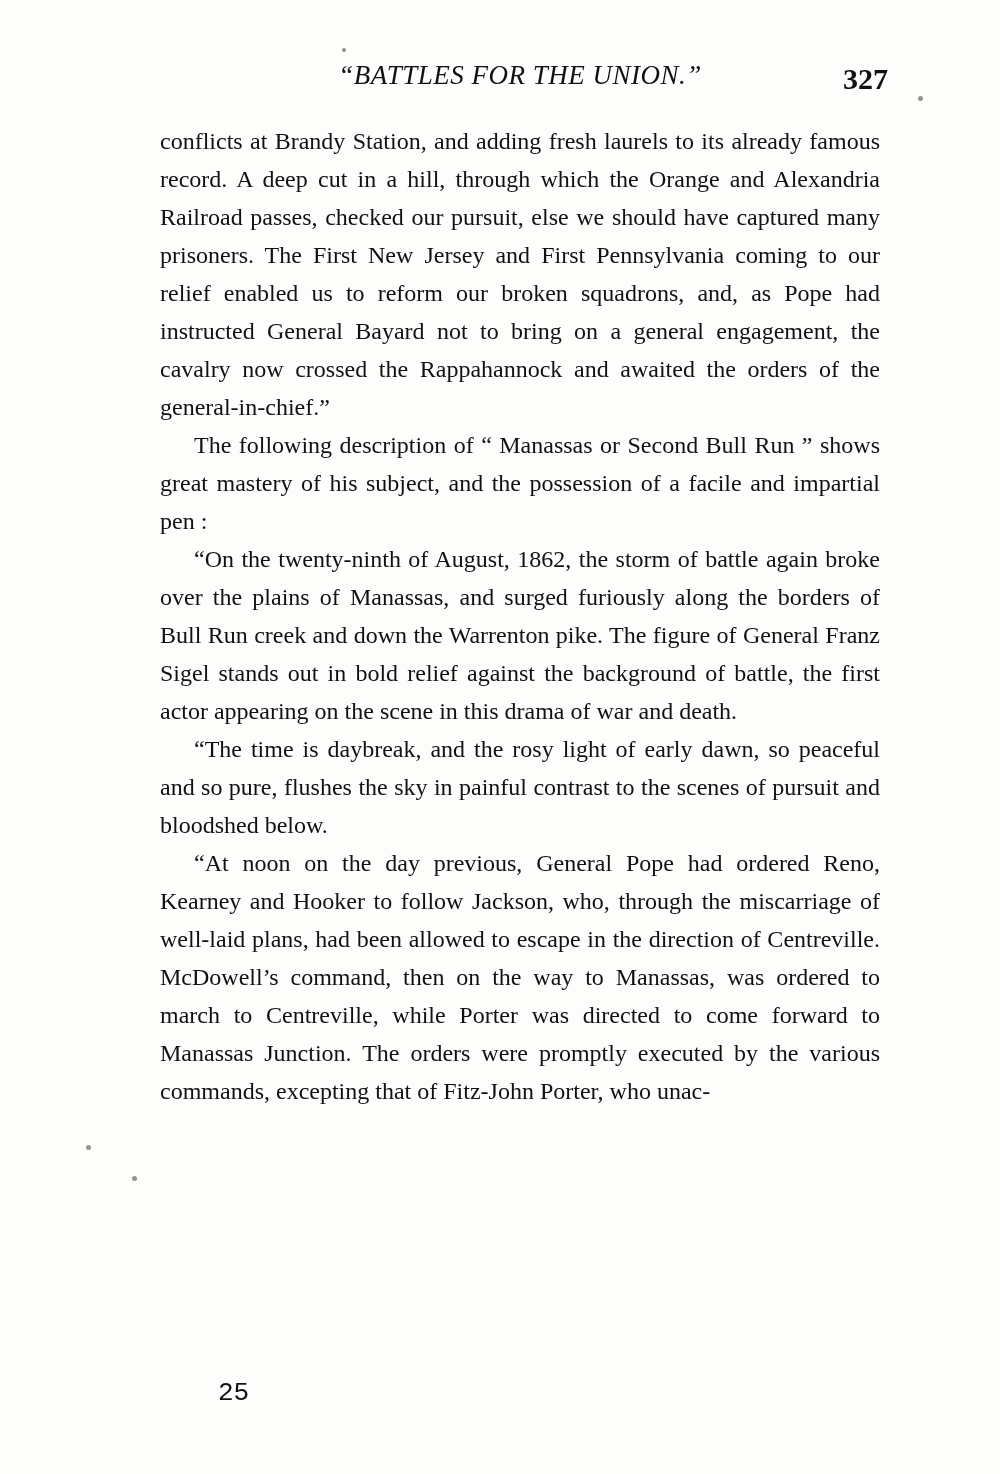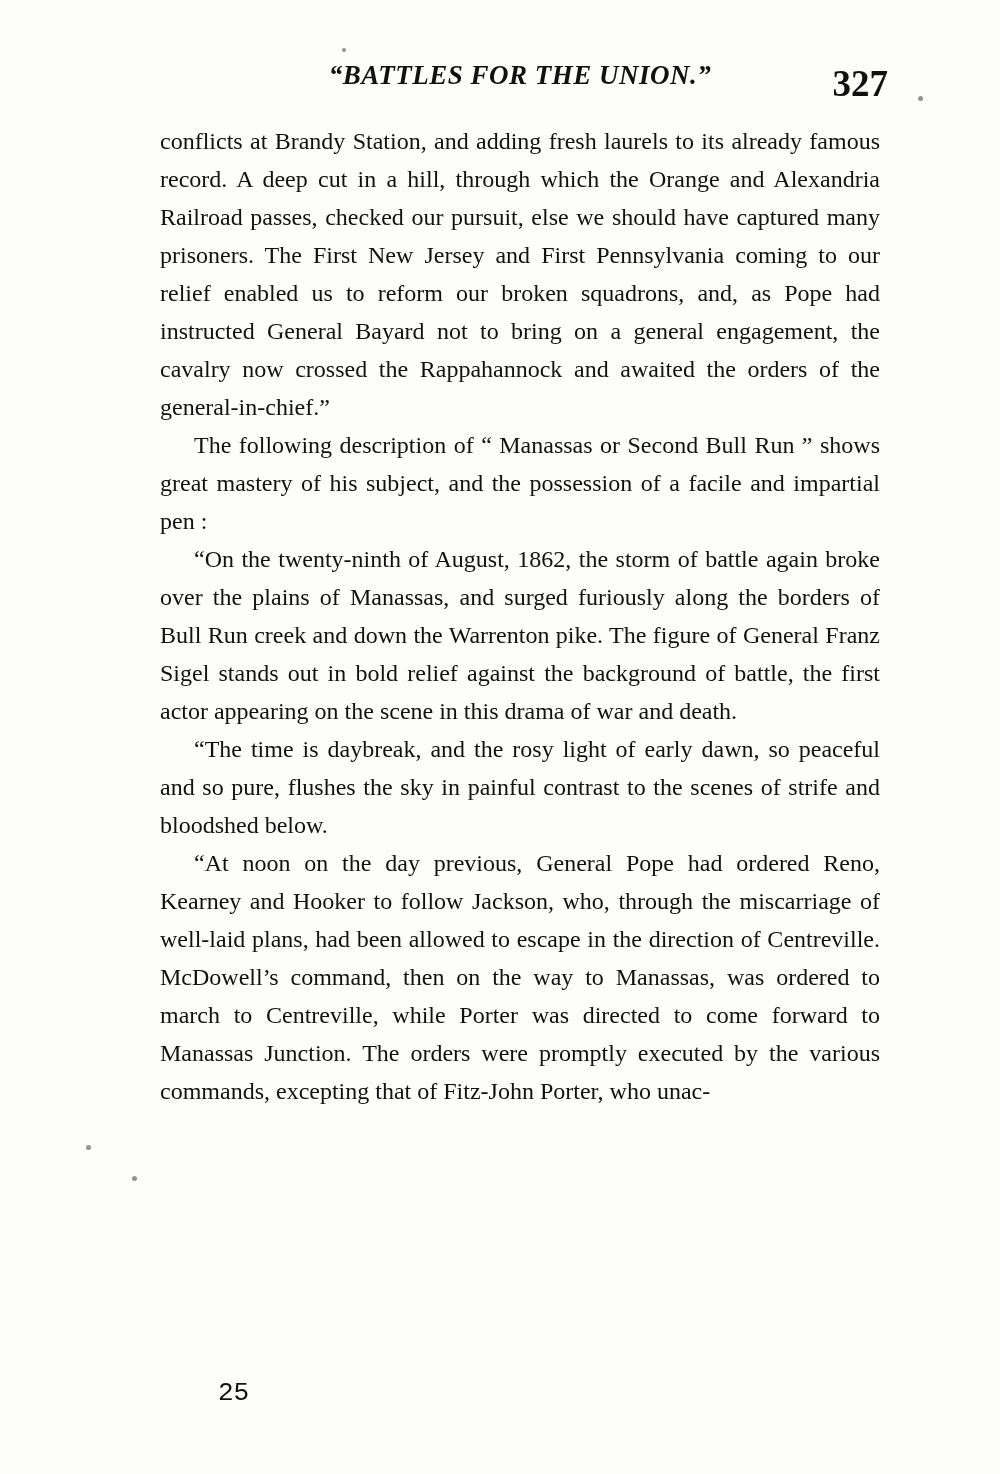--- a/index.html
+++ b/index.html
@@ -28,34 +28,34 @@
   }
   .running-head {
     display: flex;
     align-items: baseline;
     justify-content: center;
     position: relative;
     height: 48px;
   }
   .running-head .title {
     font-family: "Liberation Serif", serif;
-    font-weight: bold;
+    font-weight: normal;
     font-style: italic;
     font-size: 27px;
     letter-spacing: 0.5px;
     color: #111;
     white-space: nowrap;
   }
   .running-head .folio {
     position: absolute;
     right: -8px;
     top: 2px;
     font-family: "Liberation Serif", serif;
     font-weight: bold;
-    font-size: 37px;
+    font-size: 30px;
     color: #111;
   }
   .body-text {
     margin-top: 14px;
     font-size: 24px;
     line-height: 38px;
     text-align: justify;
     text-justify: inter-word;
     color: #111;
   }
@@ -102,20 +102,20 @@
 
     <div class="running-head">
       <span class="title">“BATTLES FOR THE UNION.”</span>
       <span class="folio">327</span>
     </div>
 
     <div class="body-text">
       <p class="para">conflicts at Brandy Station, and adding fresh laurels to its already famous record.  A deep cut in a hill, through which the Orange and Alexandria Railroad passes, checked our pursuit, else we should have captured many prisoners.  The First New Jersey and First Pennsylvania coming to our relief enabled us to reform our broken squadrons, and, as Pope had instructed General Bayard not to bring on a general engagement, the cavalry now crossed the Rappahannock and awaited the orders of the general-in-chief.”</p>
       <p class="para indent">The following description of “ Manassas or Second Bull Run ” shows great mastery of his subject, and the possession of a facile and impartial pen :</p>
       <p class="para indent">“On the twenty-ninth of August, 1862, the storm of battle again broke over the plains of Manassas, and surged furiously along the borders of Bull Run creek and down the Warrenton pike.  The figure of General Franz Sigel stands out in bold relief against the background of battle, the first actor appearing on the scene in this drama of war and death.</p>
-      <p class="para indent">“The time is daybreak, and the rosy light of early dawn, so peaceful and so pure, flushes the sky in painful contrast to the scenes of strife and bloodshed below.</p>
+      <p class="para indent">“The time is daybreak, and the rosy light of early dawn, so peaceful and so pure, flushes the sky in painful contrast to the scenes of pursuit and bloodshed below.</p>
       <p class="para indent">“At noon on the day previous, General Pope had ordered Reno, Kearney and Hooker to follow Jackson, who, through the miscarriage of well-laid plans, had been allowed to escape in the direction of Centreville. McDowell’s command, then on the way to Manassas, was ordered to march to Centreville, while Porter was directed to come forward to Manassas Junction.  The orders were promptly executed by the various commands, excepting that of Fitz-John Porter, who unac-</p>
     </div>
 
   </div>
 
   <div class="signature">25</div>
 </div>
 
 </body></html>

